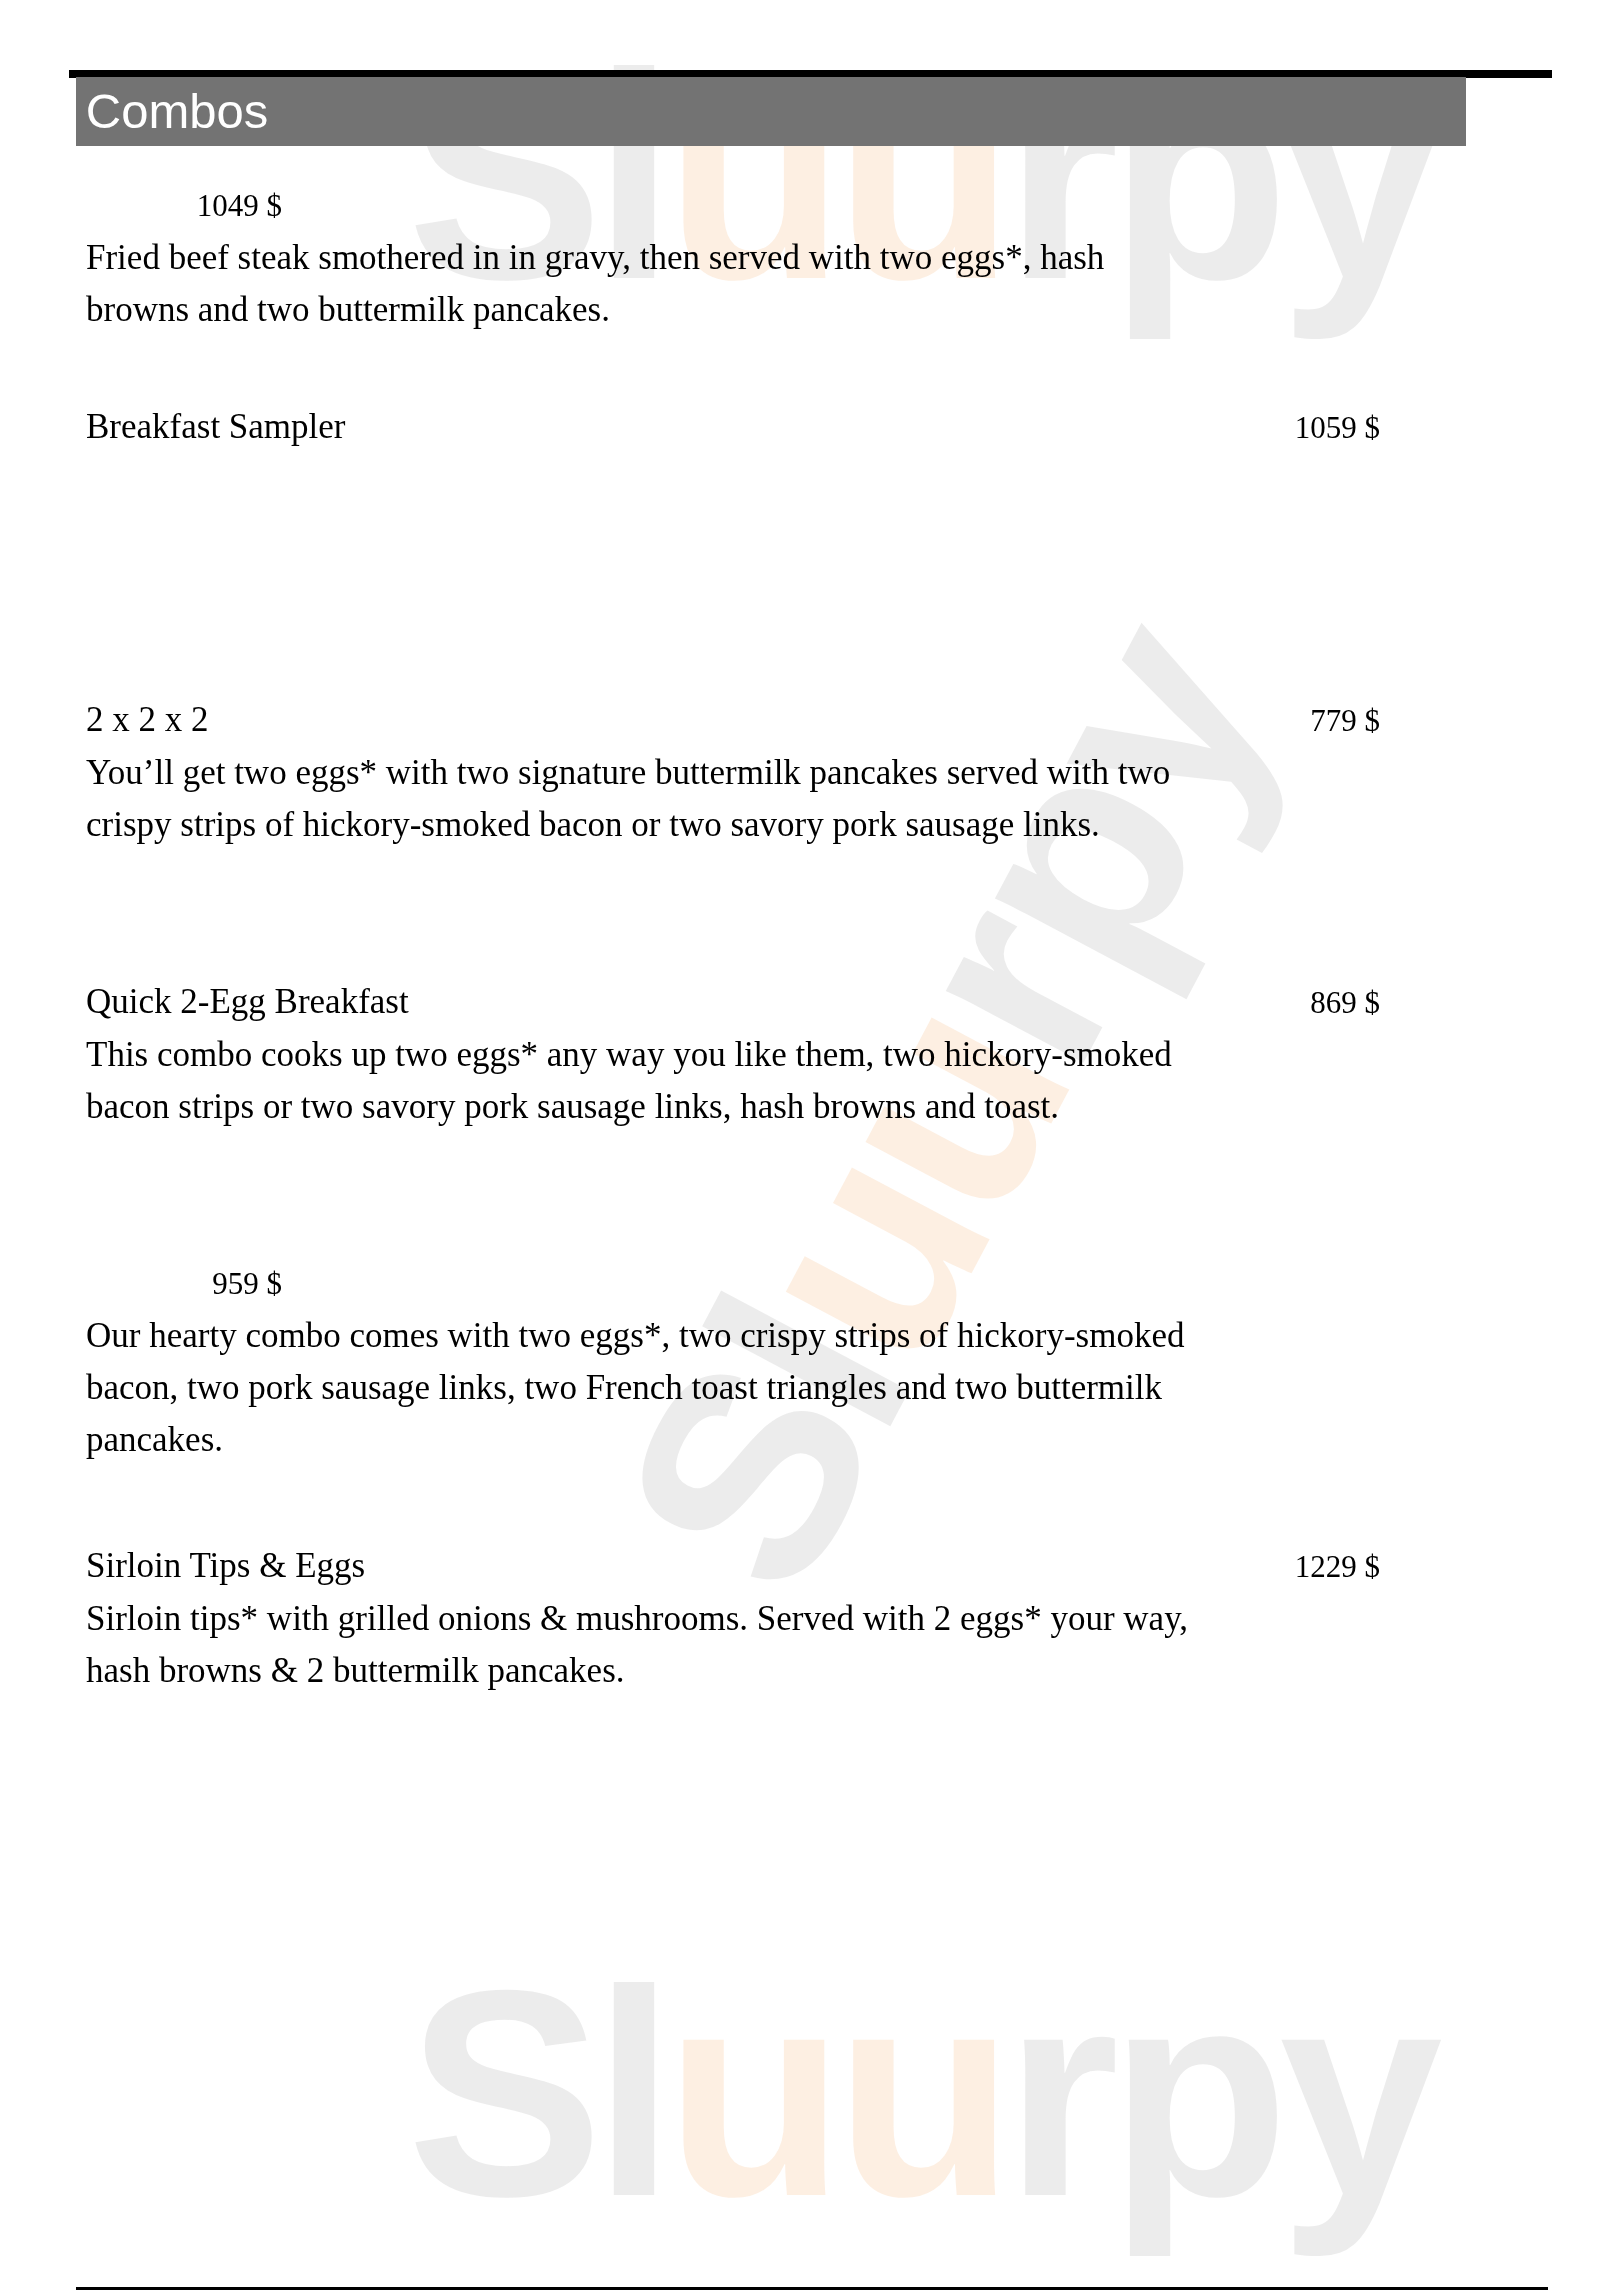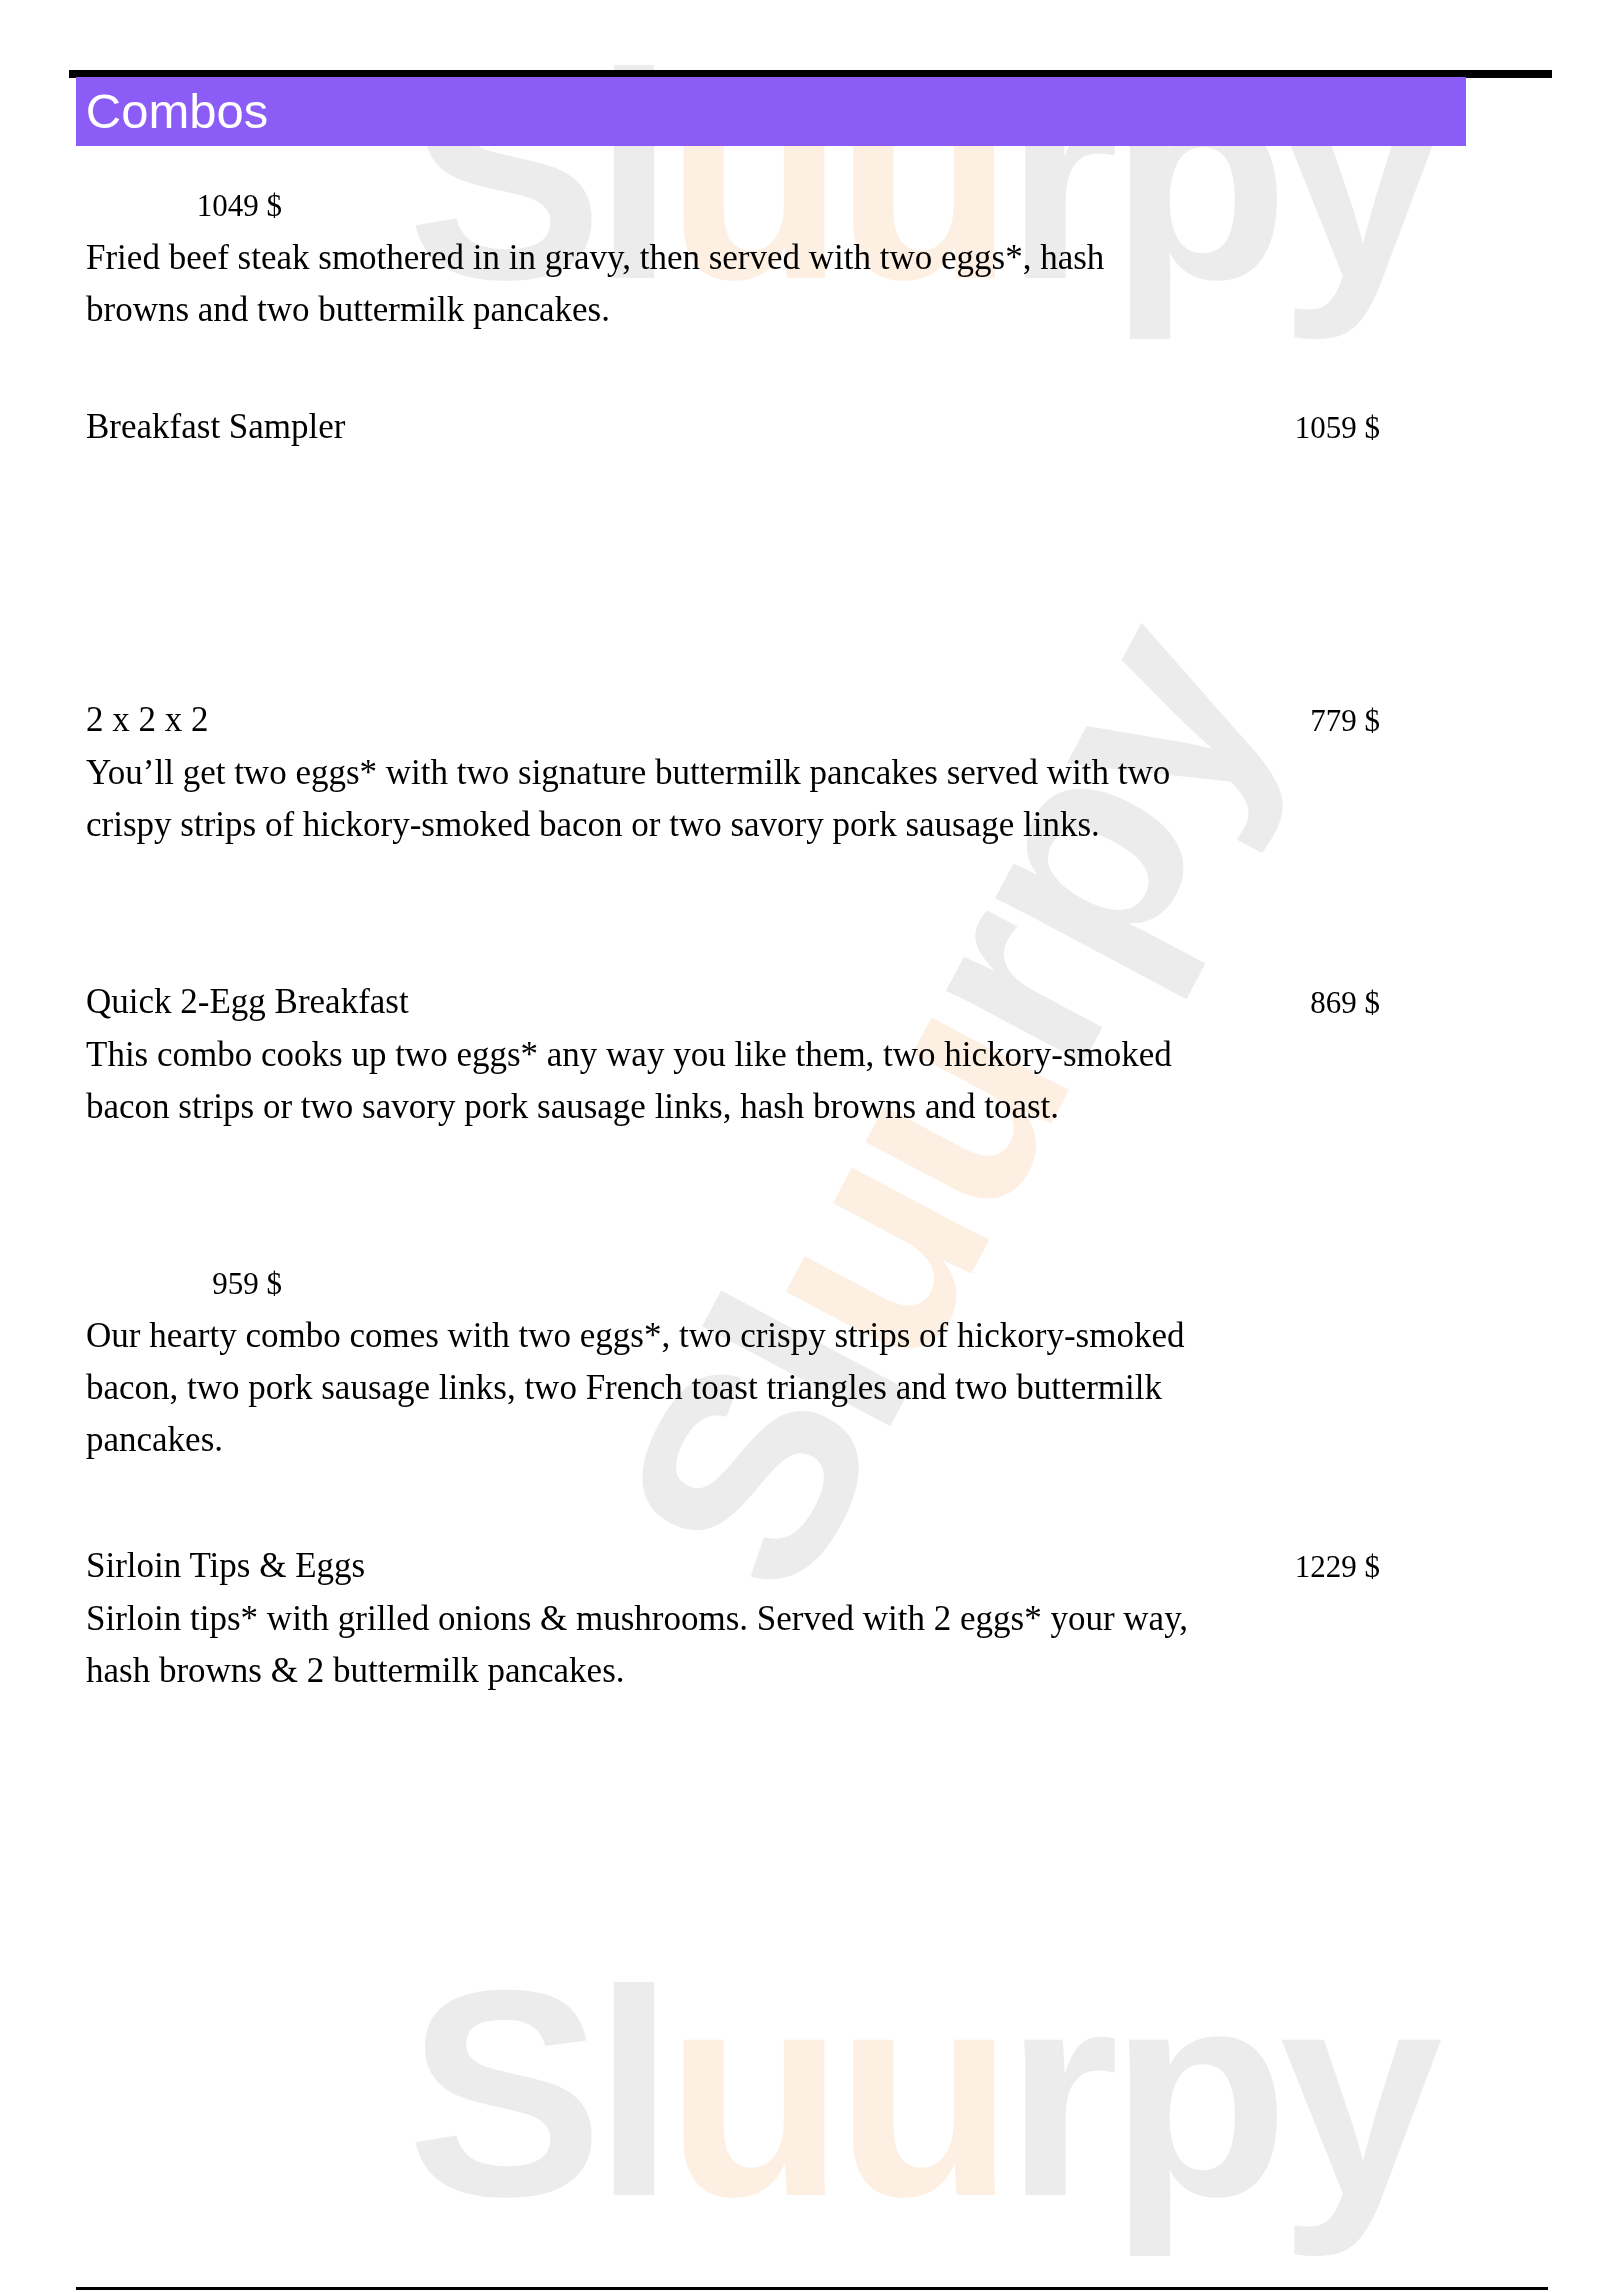--- a/index.html
+++ b/index.html
@@ -1,19 +1,19 @@
 <!DOCTYPE html>
 <html><head>
 <meta charset="utf-8">
 <style>
   html, body { margin: 0; padding: 0; background: #ffffff; }
   body { width: 1621px; height: 2293px; position: relative; overflow: hidden; font-family: "Liberation Serif", serif; color: #000; }
   .rule-top { position: absolute; left: 69px; top: 70px; width: 1483px; height: 7.8px; background: #000; }
   .rule-bottom { position: absolute; left: 76px; top: 2287px; width: 1472px; height: 2.9px; background: #000; }
-  .section-bar { position: absolute; left: 76px; top: 77px; width: 1390px; height: 69px; background: #8b5cf6; }
+  .section-bar { position: absolute; left: 76px; top: 77px; width: 1390px; height: 69px; background: #737373; }
   .section-title { position: absolute; left: 9.8px; top: 6.9px; font-family: "Liberation Sans", sans-serif; font-size: 49px; line-height: 55px; color: #ffffff; }
   .watermark { position: absolute; pointer-events: none; z-index: 0; font-family: "Liberation Sans", sans-serif; font-weight: bold; font-size: 294px; line-height: 1; letter-spacing: -9.8px; white-space: nowrap; }
   .watermark .g { color: rgba(200,200,200,0.35); }
   .watermark .o { color: rgba(246,190,140,0.25); }
   .wm1 { left: 407px; top: 29px; }
   .wm2 { left: 431px; top: 961px; transform: rotate(-62deg); transform-origin: 50% 50%; }
   .wm3 { left: 407px; top: 1946px; }
   .items { position: absolute; left: 86px; top: 180px; width: 1294px; z-index: 1; }
   .item { position: relative; }
   .item-row { display: flex; justify-content: space-between; align-items: baseline; }

